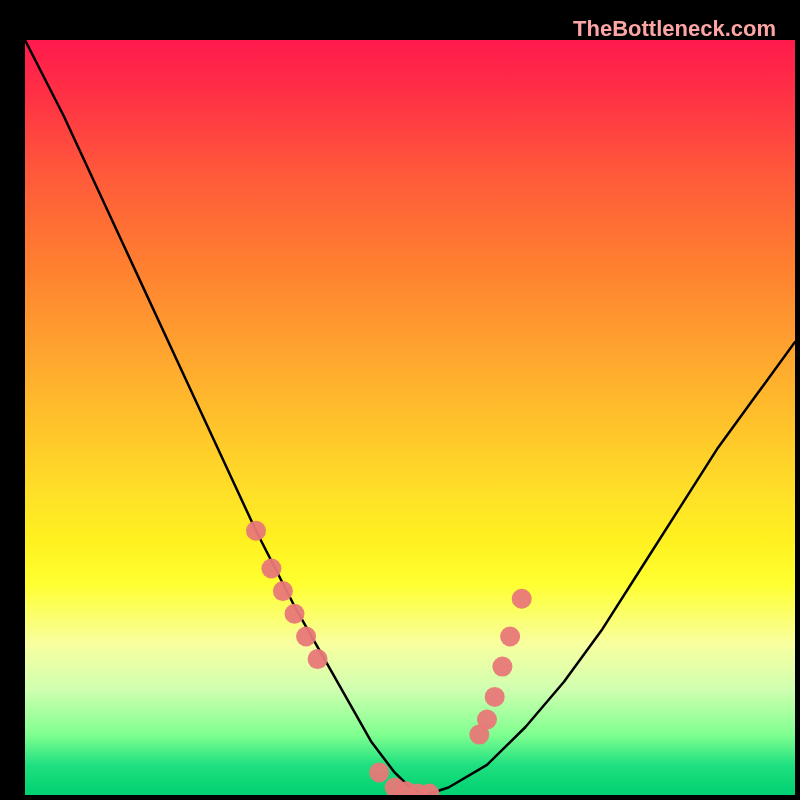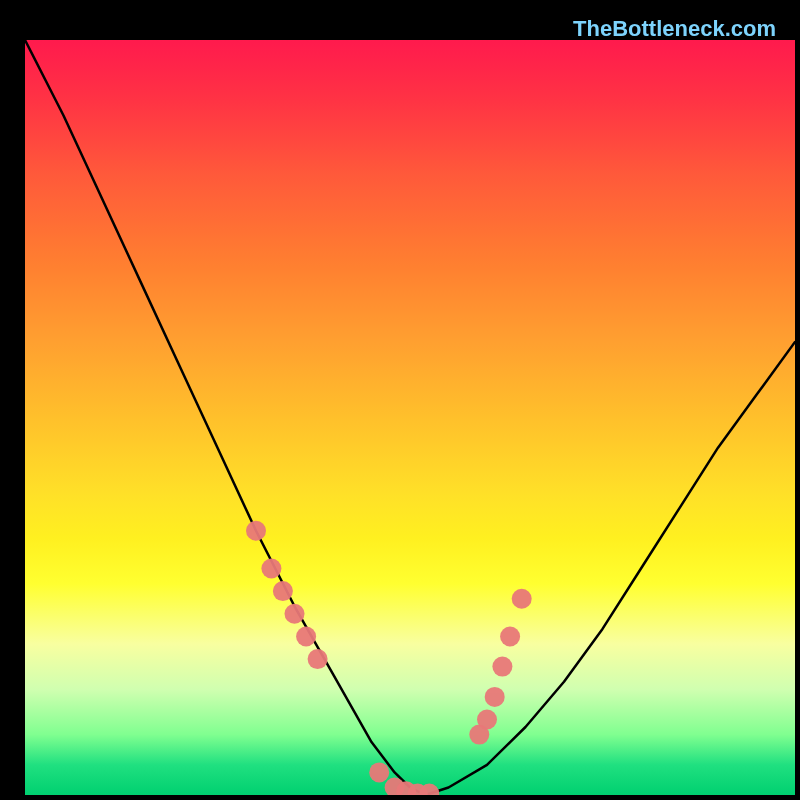--- a/index.html
+++ b/index.html
@@ -39,21 +39,21 @@
       #d0ffb0 86%,
       #80ff90 92%,
       #20e080 96%,
       #00d070 100%
     );
   }
   .watermark {
     position: absolute;
     top: 6px;
     right: 14px;
-    color: #7dd3fc;
+    color: #fca5a5;
     font-size: 22px;
     font-weight: bold;
     z-index: 10;
   }
   svg.curve {
     position: absolute;
     left: 0;
     top: 0;
     width: 770px;
     height: 755px;

